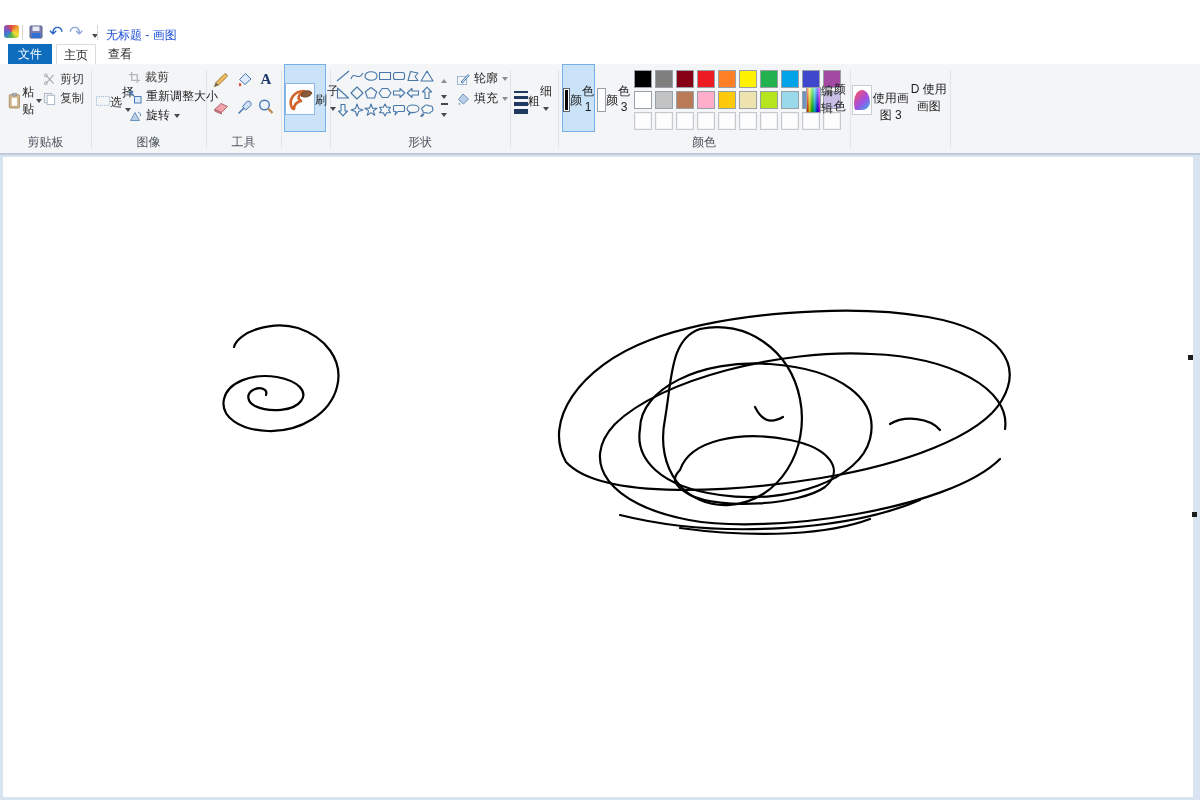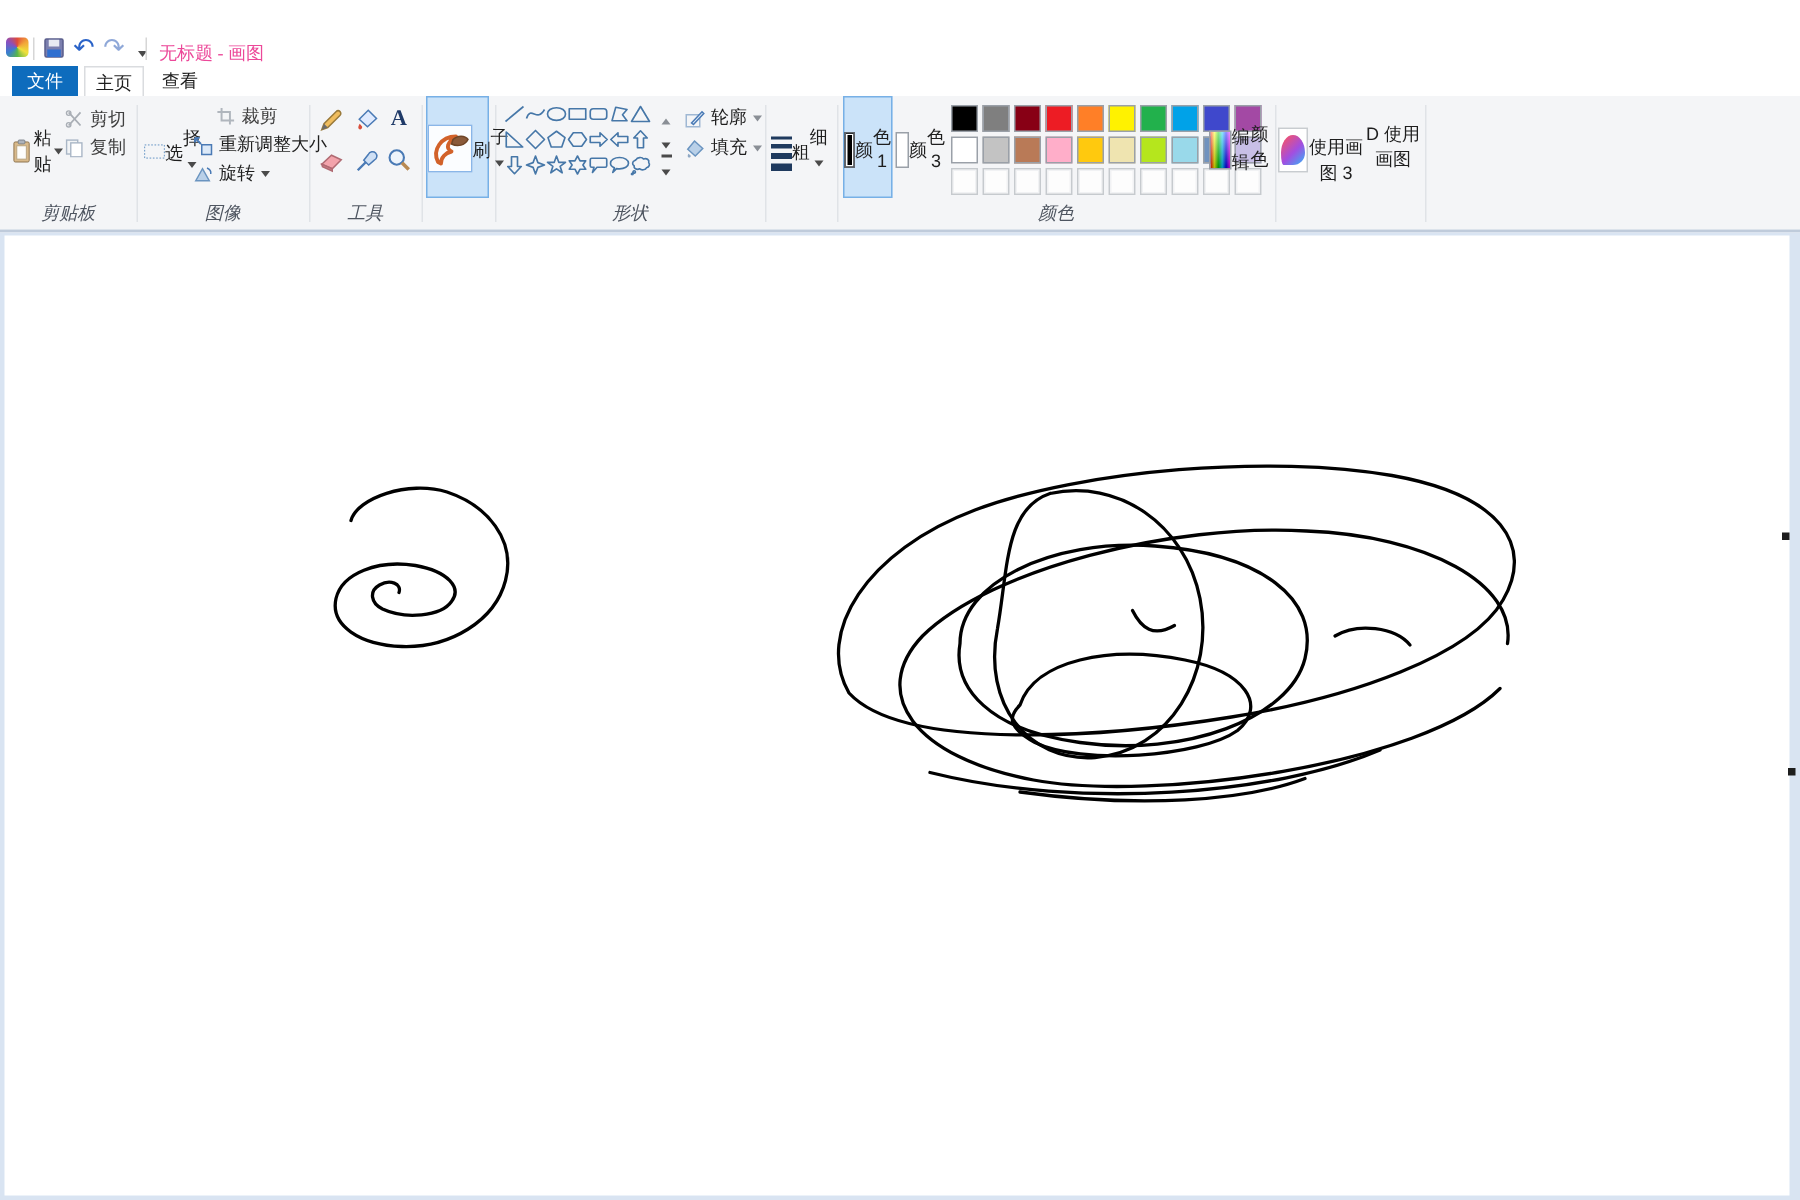--- a/index.html
+++ b/index.html
@@ -9,32 +9,32 @@
   .abs{position:absolute;}
   
   #titlebar{position:absolute;left:0;top:0;width:1200px;height:44px;background:#ffffff;}
   .qat-sep{position:absolute;top:25px;width:1px;height:15px;background:#d6d6d6;}
   .qat-btn{position:absolute;top:23px;width:18px;height:18px;display:flex;align-items:center;justify-content:center;}
   #app-icon{left:4px;top:25px;width:15px;height:13px;border-radius:3px;
     background:conic-gradient(#e04b3a,#f2a53a,#efe03c,#58b54a,#3a7fd0,#8a4fc0,#e04b3a);}
   .arrow-glyph{font-size:17px;line-height:17px;font-family:"DejaVu Sans",sans-serif;}
   .caret{display:inline-block;width:0;height:0;border-left:3.5px solid transparent;border-right:3.5px solid transparent;border-top:4px solid #4a4a4a;}
   .caret.light{border-top-color:#8a8f96;}
-  #title-text{position:absolute;left:106px;top:27px;color:#ec4899;font-family:Liberation Serif, serif;}
+  #title-text{position:absolute;left:106px;top:27px;color:#1d4ed8;}
   
   #tabbar{position:absolute;left:0;top:44px;width:1140px;height:20px;background:#ffffff;}
   .tab{position:absolute;top:0;height:20px;line-height:20px;text-align:center;cursor:default;}
   #tab-file{left:8px;width:44px;background:#0e6cbd;color:#fff;}
   #tab-home{left:56px;width:40px;background:#fff;border:1px solid #dadcdf;border-bottom:none;box-sizing:border-box;}
   #tab-view{left:100px;width:40px;color:#1e1e1e;}
   
   #ribbon{position:absolute;left:0;top:64px;width:1200px;height:89px;background:#f4f5f7;}
   #ribbon-border{position:absolute;left:0;top:153px;width:1200px;height:2px;background:#bfcbdb;}
   .vsep{position:absolute;top:6px;width:1px;height:78px;background:#e0e3e7;}
-  .grp-label{position:absolute;top:70px;text-align:center;color:#4e5560;font-style:italic;}
+  .grp-label{position:absolute;top:70px;text-align:center;color:#4e5560;}
   .btn-label{color:#1e1e1e;text-align:center;}
   .disabled{color:#404040;}
   .big-btn{position:absolute;display:flex;flex-direction:row;align-items:center;}
   .sel-btn{background:#cbe3f9;border:1px solid #77b0e6;box-sizing:border-box;}
   .small-item{position:absolute;display:flex;align-items:center;gap:4px;white-space:nowrap;}
   
   #shape-grid{position:absolute;left:336px;top:4px;width:100px;display:grid;grid-template-columns:repeat(7,14px);grid-auto-rows:17px;}
   .shape-cell{width:14px;height:15px;display:flex;align-items:center;justify-content:center;}
   .shape-cell svg{display:block;}
   
@@ -120,21 +120,21 @@
     </div>
     <div class="grp-label" style="left:0;width:91px">剪贴板</div>
 
     <div class="big-btn" style="left:96px;top:2px;width:38px;height:66px">
       <svg width="32" height="22" viewBox="0 0 32 22" style="margin-top:4px">
         <rect x="1" y="1" width="30" height="20" fill="none" stroke="#3f7ab8" stroke-width="1.2" stroke-dasharray="2.5,2.5"></rect>
       </svg>
       <span class="btn-label" style="margin-top:6px">选</span>
       <span class="btn-label"><span>择</span> <span class="caret"></span></span>
     </div>
-    <div class="small-item disabled" style="left:144px;top:5px">
+    <div class="small-item disabled" style="left:128px;top:5px">
       <svg width="13" height="13" viewBox="0 0 14 14">
         <path d="M4 1 V10 H13 M1 4 H10 V13" stroke="#b0b6bd" stroke-width="1.4" fill="none"></path>
       </svg>
       <span>裁剪</span>
     </div>
     <div class="small-item" style="left:128px;top:24px">
       <svg width="14" height="14" viewBox="0 0 14 14">
         <rect x="6.5" y="6.5" width="6.5" height="6.5" fill="#dce9f8" stroke="#4a7ab5"></rect>
         <path d="M2 2 L6 6 M2 2 H5 M2 2 V5" stroke="#4a7ab5" stroke-width="1.3" fill="none"></path>
       </svg>

